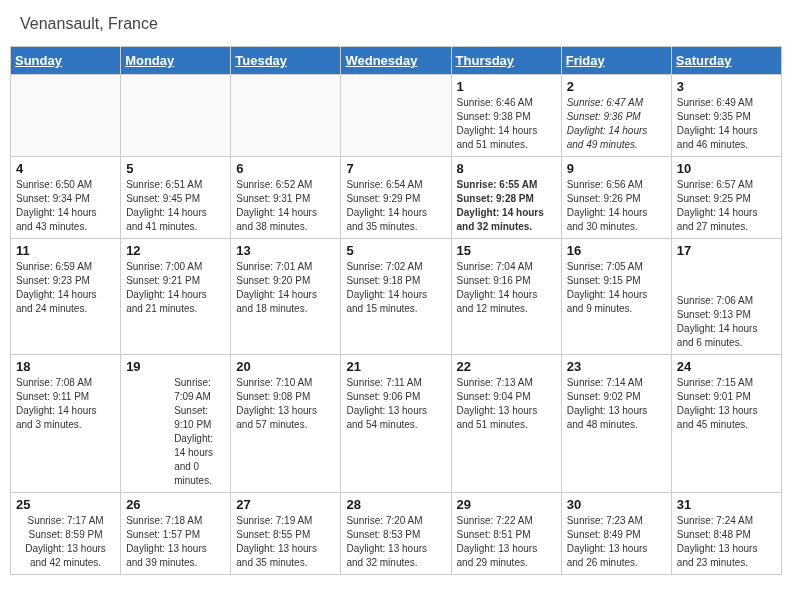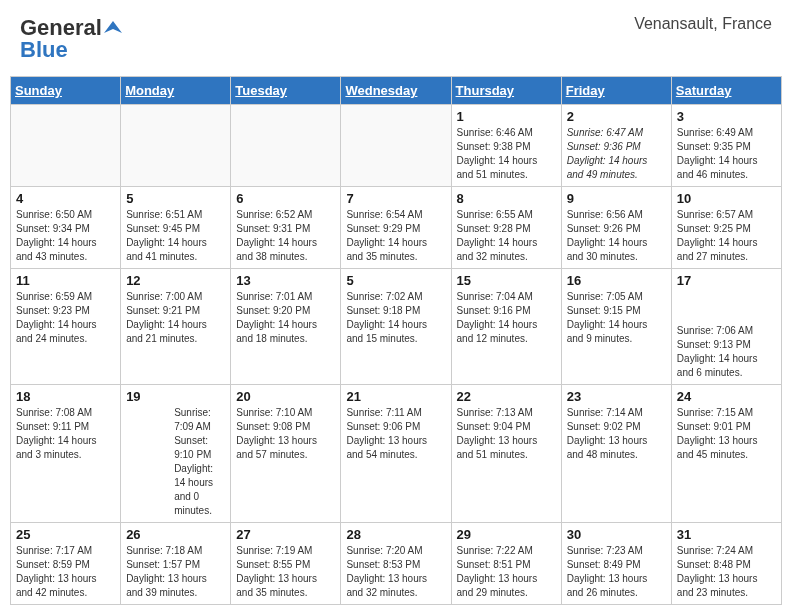--- a/index.html
+++ b/index.html
@@ -73,29 +73,20 @@
     .day-info {
       font-size: 10px;
       color: #333;
       line-height: 1.4;
     }
   </style>
 </head>
 <body>
 
 <div class="header">
-  <div class="logo">
-    <div style="display:flex;align-items:center;gap:2px;">
-      <span style="font-size:22px;font-weight:bold;color:#333;">General</span>
-      <svg width="18" height="18" viewBox="0 0 18 18">
-        <polygon points="9,2 18,14 9,10 0,14" fill="#2f75c0"></polygon>
-      </svg>
-    </div>
-    <span style="font-size:22px;font-weight:bold;color:#2f75c0;margin-top:-4px;">Blue</span>
-  </div>
   <div class="title-block">
     <div class="location">Venansault, France</div>
   </div>
 </div>
 
 <table class="calendar">
   <thead>
     <tr>
     <th>Sunday</th>
         <th>Monday</th>
@@ -158,21 +149,21 @@
         </td>
         <td>
           <div class="day-number">7</div>
           <div class="day-info" style="white-space: pre-line;">Sunrise: 6:54 AM
 Sunset: 9:29 PM
 Daylight: 14 hours
 and 35 minutes.</div>
         </td>
         <td>
           <div class="day-number">8</div>
-          <div class="day-info" style="white-space: pre-line;">Sunrise: 6:55 AM
+          <div class="day-info" style="white-space: pre-line; font-weight: bold;">Sunrise: 6:55 AM
 Sunset: 9:28 PM
 Daylight: 14 hours
 and 32 minutes.</div>
         </td>
         <td>
           <div class="day-number">9</div>
           <div class="day-info" style="white-space: pre-line;">Sunrise: 6:56 AM
 Sunset: 9:26 PM
 Daylight: 14 hours
 and 30 minutes.</div>
@@ -283,21 +274,21 @@
           <div class="day-number">24</div>
           <div class="day-info" style="white-space: pre-line;">Sunrise: 7:15 AM
 Sunset: 9:01 PM
 Daylight: 13 hours
 and 45 minutes.</div>
         </td>
       </tr>
       <tr>
         <td>
           <div class="day-number">25</div>
-          <div class="day-info" style="white-space: pre-line;">Sunrise: 7:17 AM
+          <div class="day-info" style="white-space: pre-line; text-align: center;">Sunrise: 7:17 AM
 Sunset: 8:59 PM
 Daylight: 13 hours
 and 42 minutes.</div>
         </td>
         <td>
           <div class="day-number">26</div>
           <div class="day-info" style="white-space: pre-line;">Sunrise: 7:18 AM
 Sunset: 1:57 PM
 Daylight: 13 hours
 and 39 minutes.</div>

